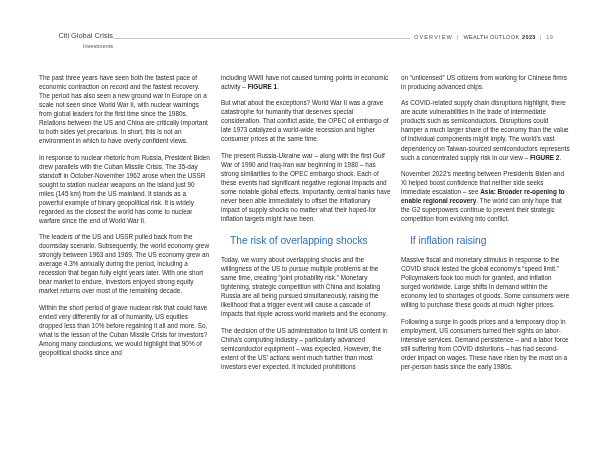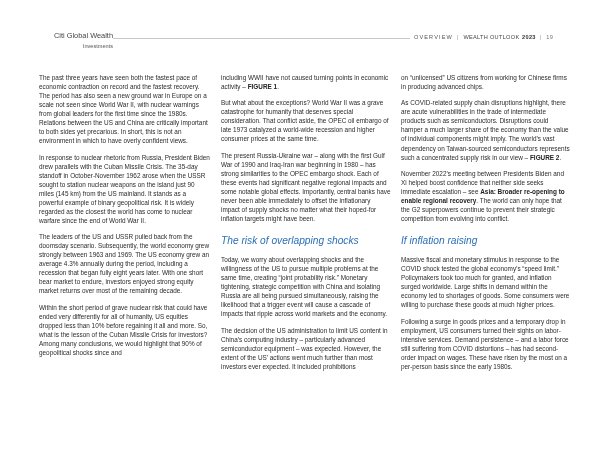--- a/index.html
+++ b/index.html
@@ -13,27 +13,27 @@
     .hdr-nav .sep { margin: 0 4px; color: #999; }
     .hdr-nav .title { letter-spacing: 0.3px; color: #444; }
     .hdr-nav .year { font-weight: bold; color: #333; letter-spacing: 0.3px; }
     .hdr-nav .page { color: #777; letter-spacing: 0.3px; }
     .col { position: absolute; top: 73px; font-size: 6.4px; line-height: 9.05px; color: #2b2b2b; }
     .col1 { left: 39px; width: 172px; }
     .col2 { left: 221px; width: 170px; }
     .col3 { left: 401px; width: 170px; }
     .col p { margin: 0 0 7.2px 0; }
     .col b { font-weight: bold; color: #222; }
-    .col h2 { font-weight: normal; color: #2a6fb5; font-size: 10.2px; line-height: 12px; margin: 12px 0 8px 0; font-style: italic; }
+    .col h2 { font-weight: normal; color: #2a6fb5; font-size: 10.2px; line-height: 12px; margin: 12px 0 8px 9px; }
   </style>
 </head>
 <body>
 
 <div class="hdr-brand">
-  <div class="l1">Citi Global Wealth</div>
+  <div class="l1">Citi Global Crisis</div>
   <div class="l2">Investments</div>
 </div>
 <div class="hdr-rule"></div>
 <div class="hdr-nav">
   <span>OVERVIEW</span><span class="sep">|</span><span class="title">WEALTH OUTLOOK</span> <span class="year">2023</span><span class="sep">|</span><span class="page">19</span>
 </div>
 
 <div class="col col1">
   <p>The past three years have seen both the fastest pace of economic contraction on record and the fastest recovery. The period has also seen a new ground war in Europe on a scale not seen since World War II, with nuclear warnings from global leaders for the first time since the 1980s. Relations between the US and China are critically important to both sides yet precarious. In short, this is not an environment in which to have overly confident views.</p>
   <p>In response to nuclear rhetoric from Russia, President Biden drew parallels with the Cuban Missile Crisis. The 35-day standoff in October-November 1962 arose when the USSR sought to station nuclear weapons on the island just 90 miles (145 km) from the US mainland. It stands as a powerful example of binary geopolitical risk. It is widely regarded as the closest the world has come to nuclear warfare since the end of World War II.</p>

